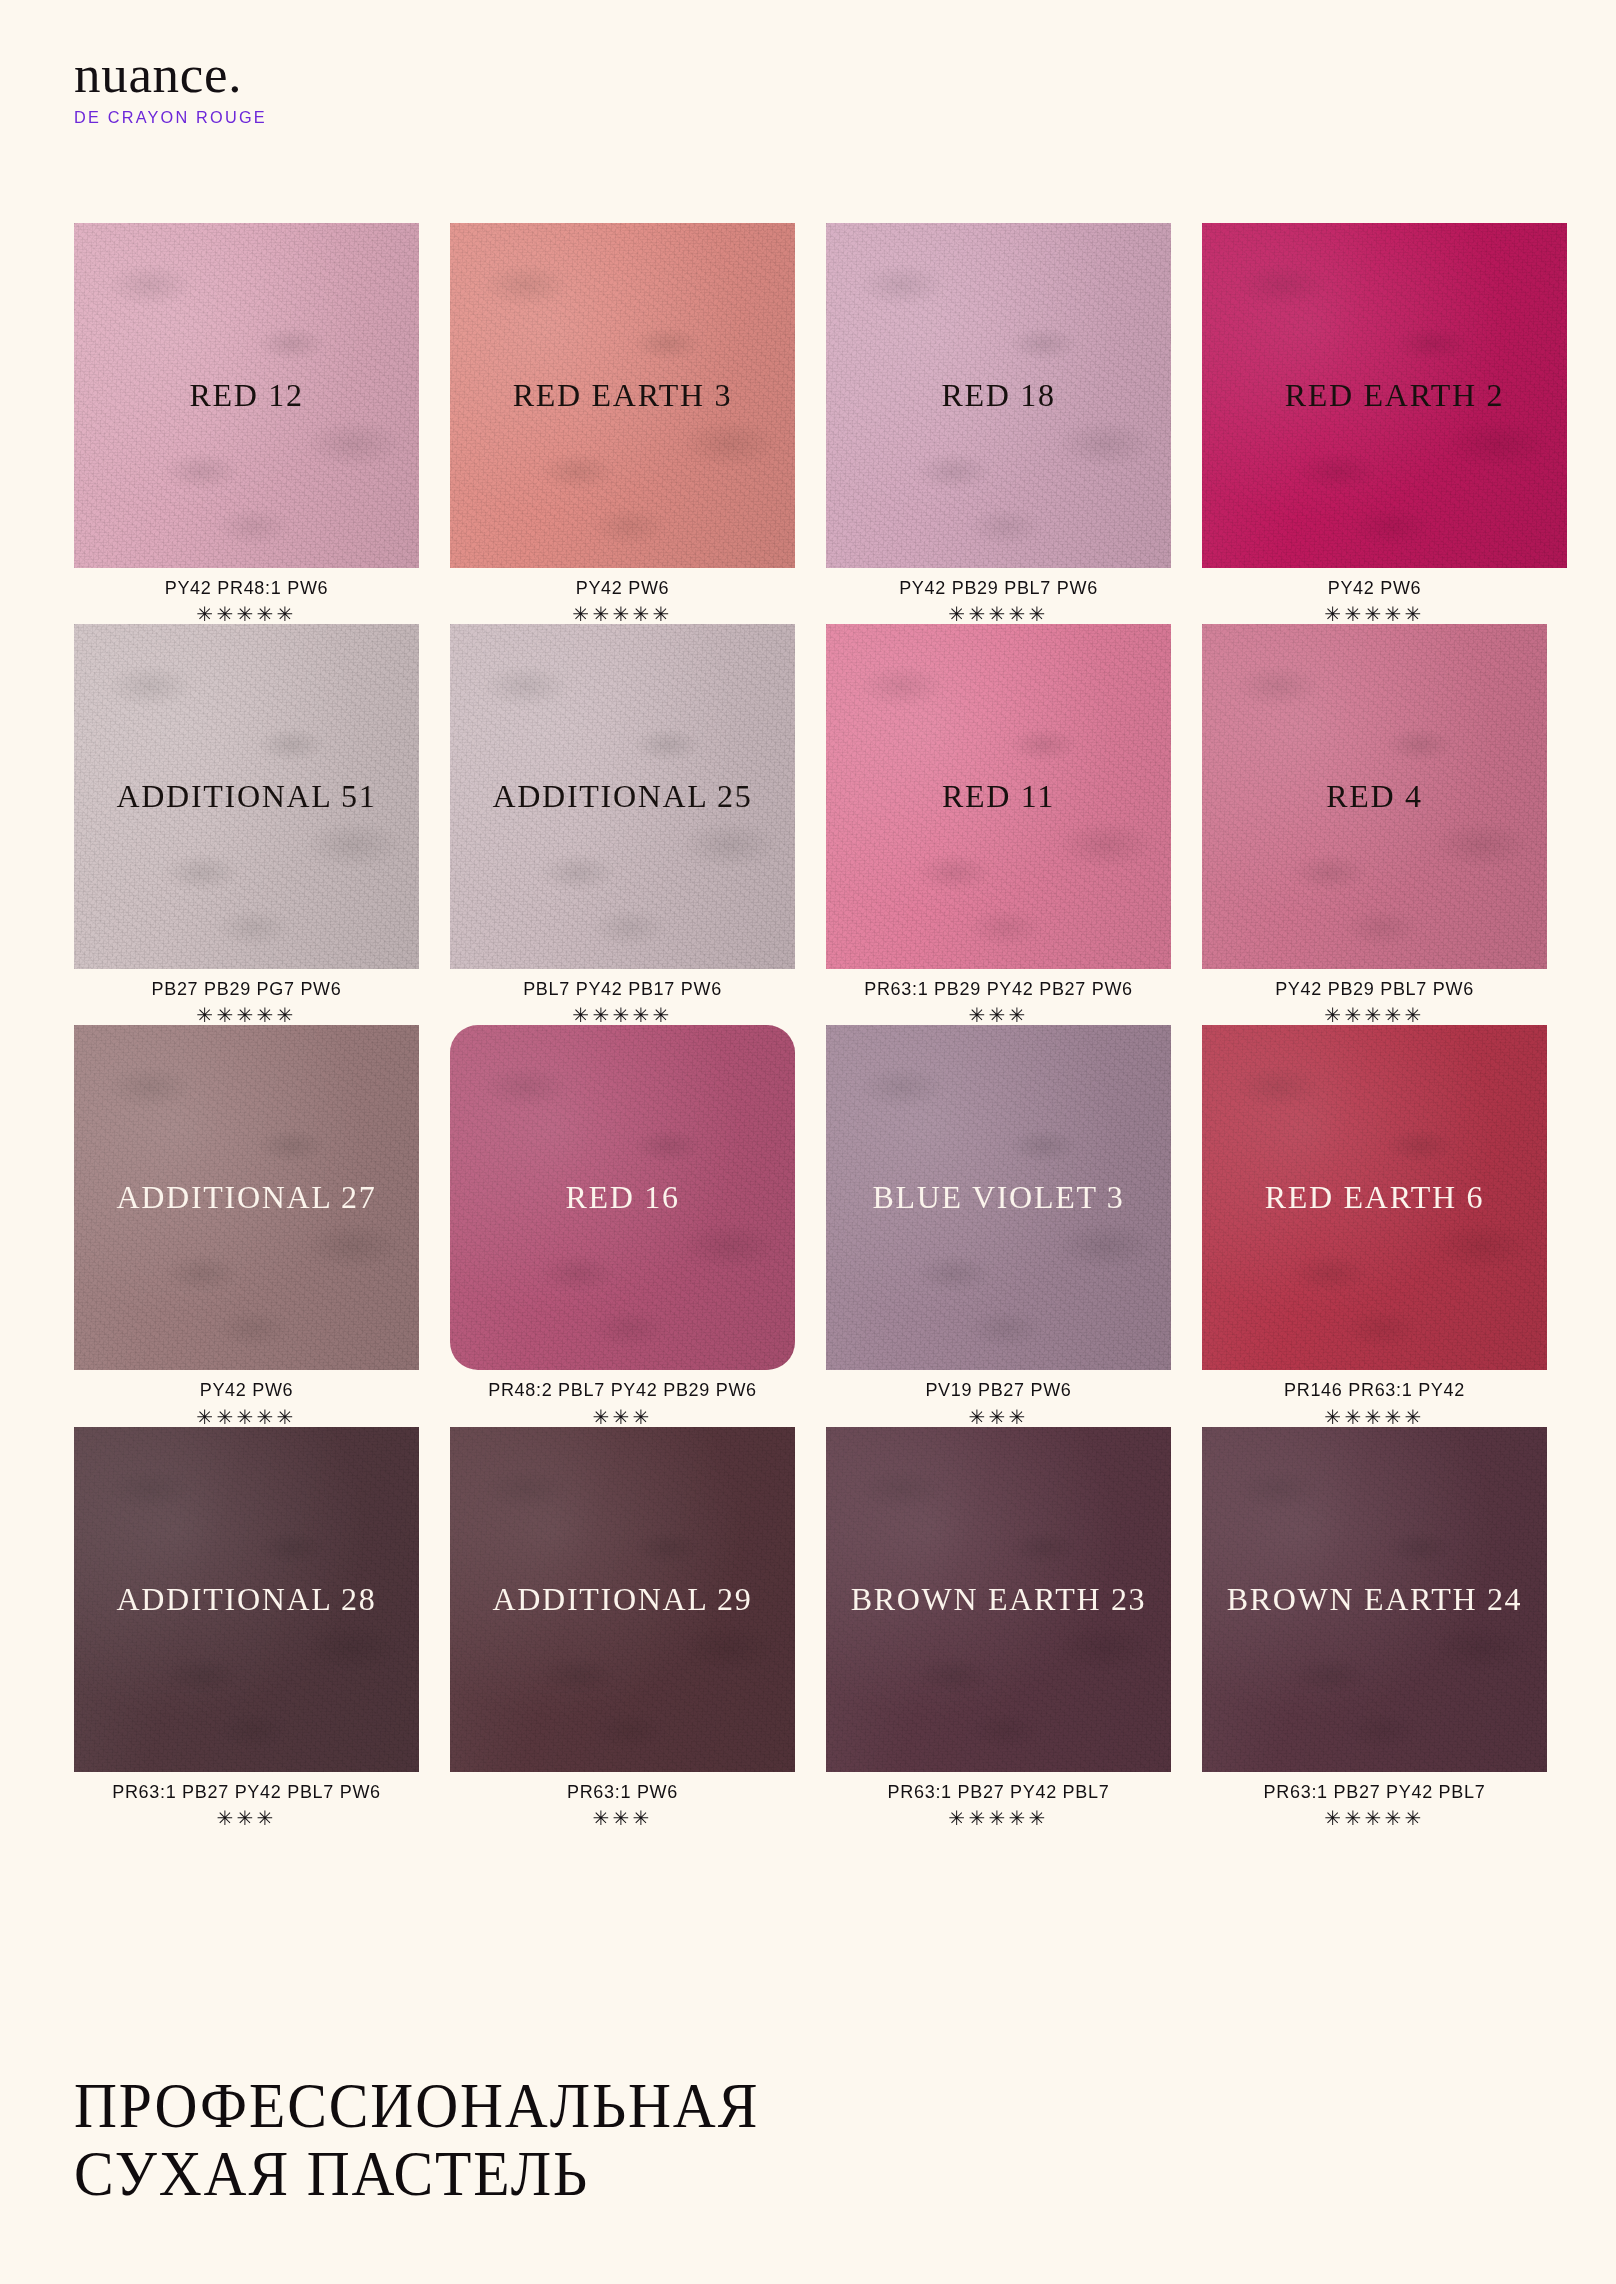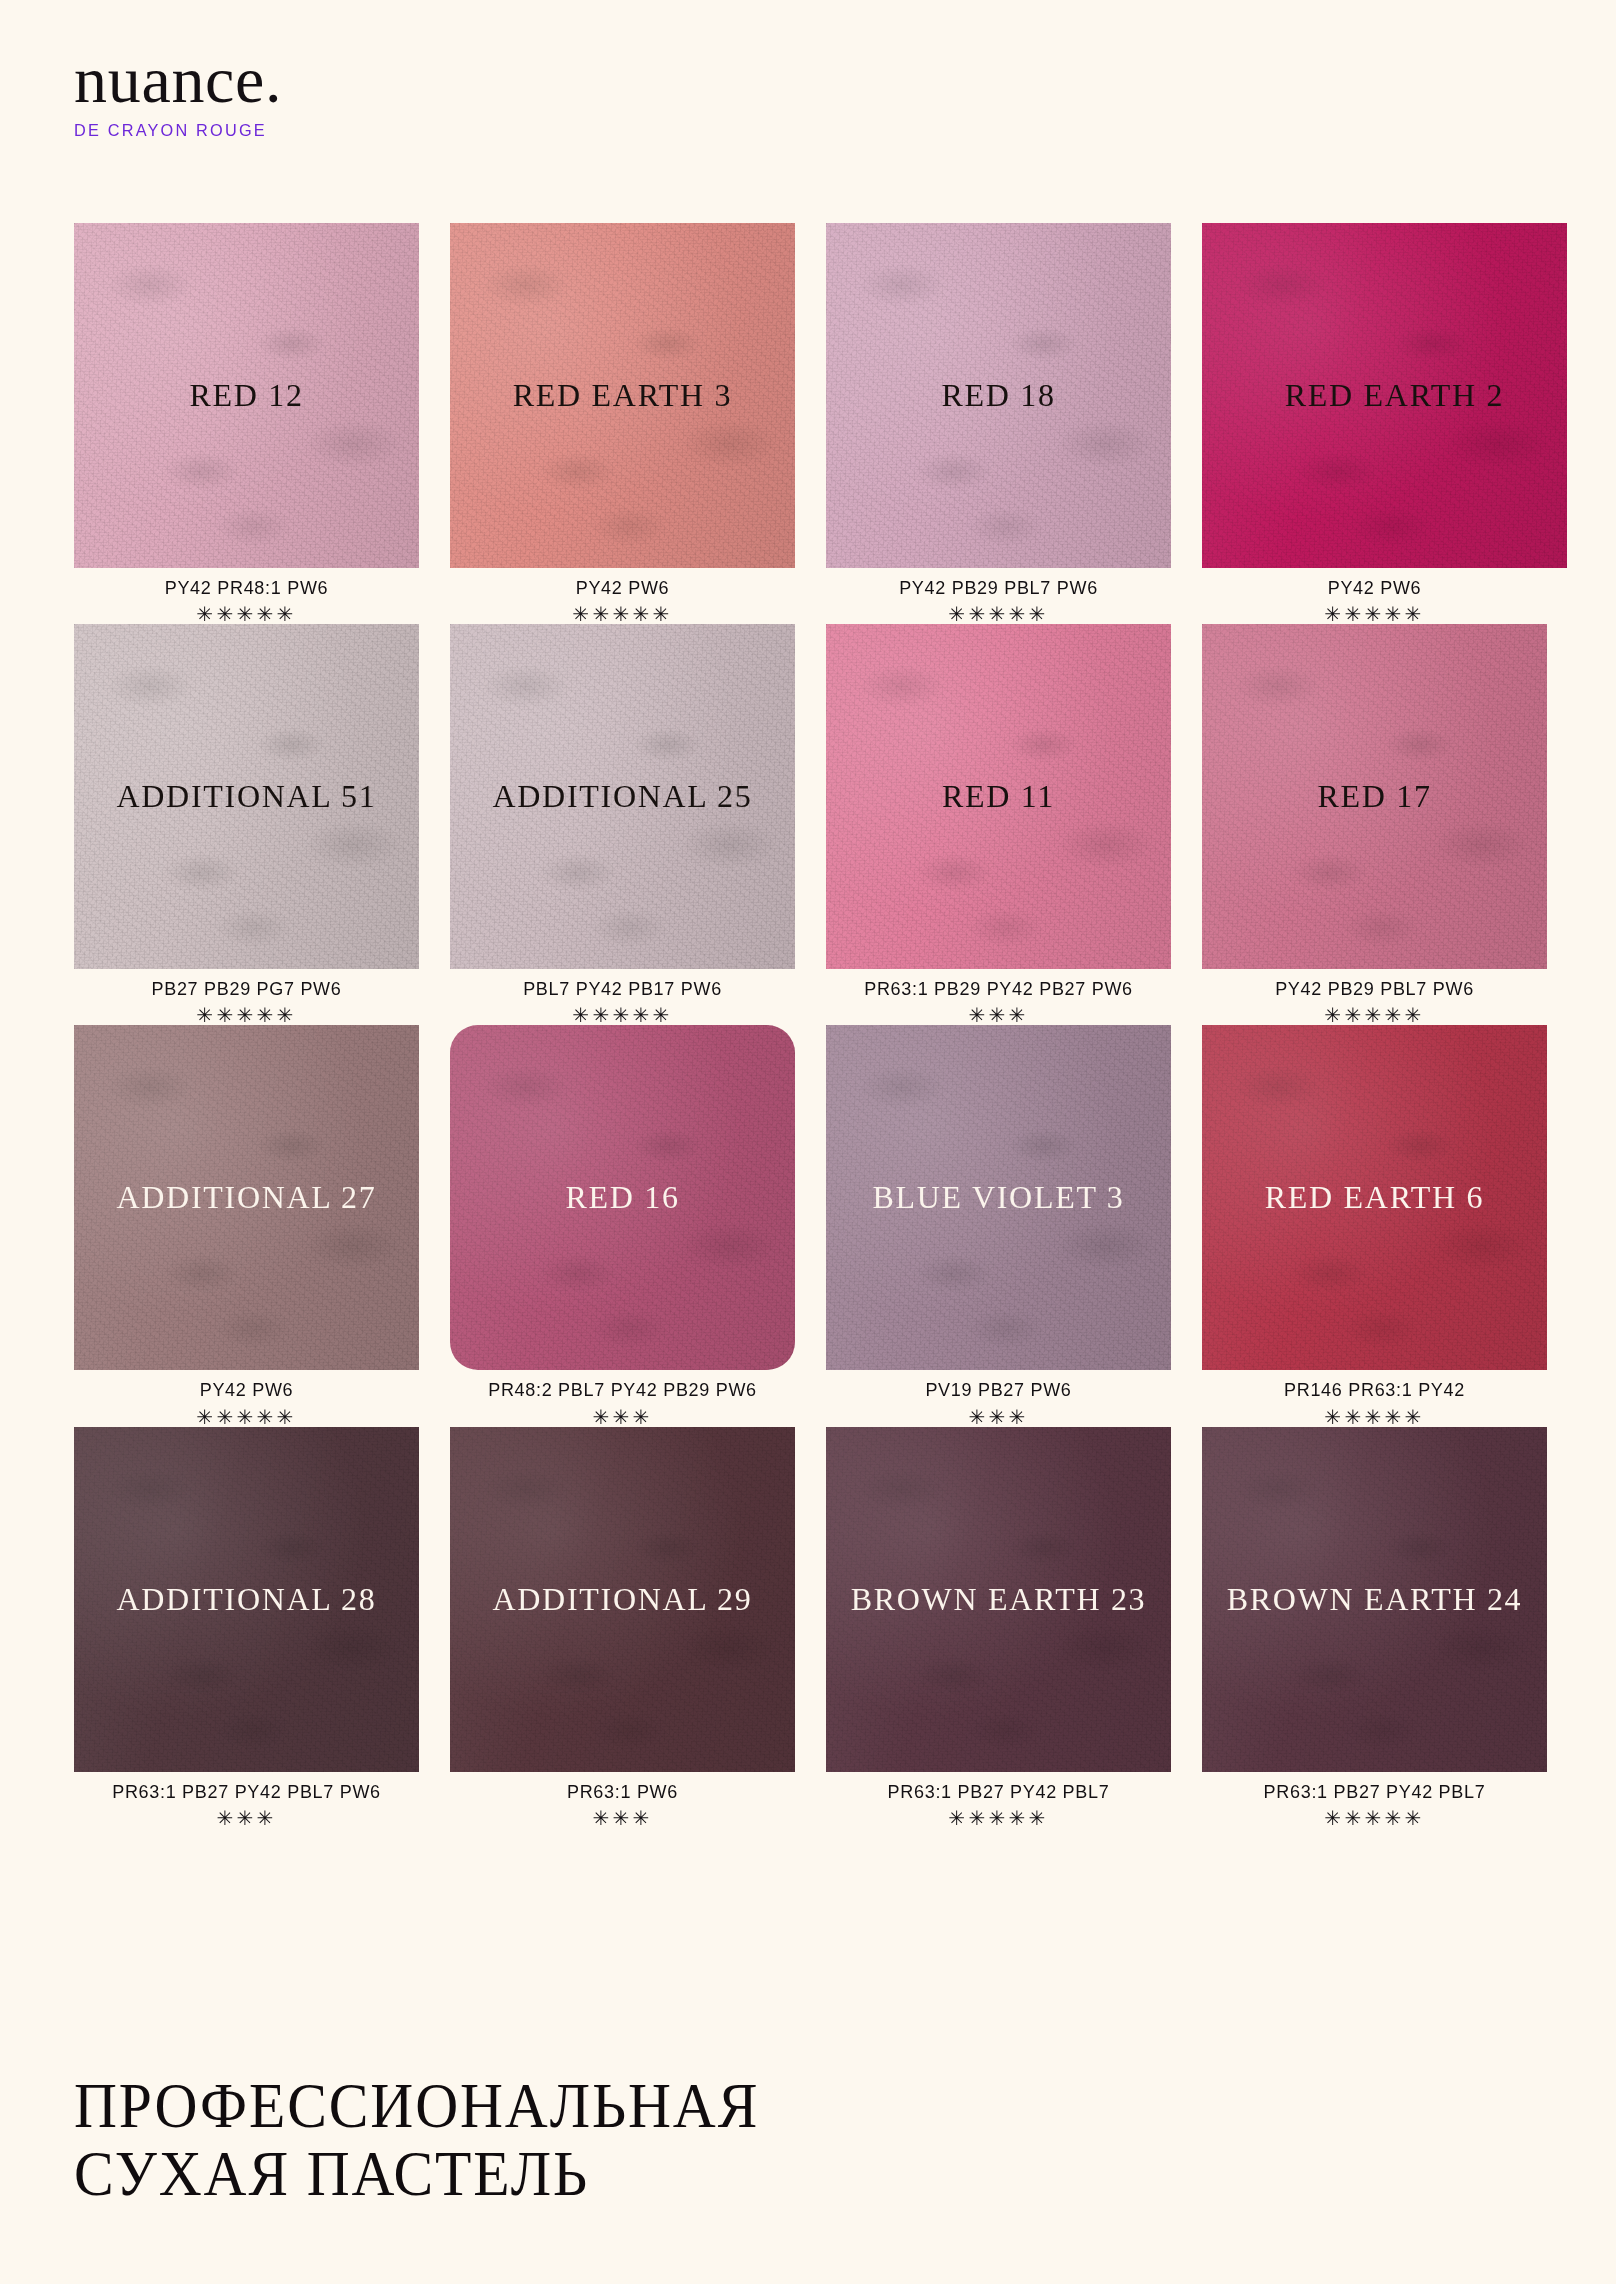--- a/index.html
+++ b/index.html
@@ -23,21 +23,21 @@
   }
 
   
   .brand {
     position: absolute;
     left: 74px;
     top: 49px;
   }
   .brand-name {
     font-family: "Liberation Serif", "DejaVu Serif", serif;
-    font-size: 66px;
+    font-size: 53px;
     line-height: 0.95;
     letter-spacing: 0.7px;
     color: #141013;
     font-weight: 400;
   }
   .brand-sub {
     margin-top: 9px;
     font-family: "Liberation Sans", sans-serif;
     font-size: 16.3px;
     letter-spacing: 2.2px;
@@ -218,21 +218,21 @@
         <div class="swatch" style="background: rgb(226, 126, 157);">
           <div class="swatch-label label-dark">RED 11</div>
         </div>
         <div class="meta">
           <div class="pigment">PR63:1 PB29 PY42 PB27 PW6</div>
           <div class="stars">✳✳✳</div>
         </div>
       </div>
       <div class="cell">
         <div class="swatch" style="background: rgb(206, 116, 143);">
-          <div class="swatch-label label-dark">RED 17</div>
+          <div class="swatch-label label-dark">RED 4</div>
         </div>
         <div class="meta">
           <div class="pigment">PY42 PB29 PBL7 PW6</div>
           <div class="stars">✳✳✳✳✳</div>
         </div>
       </div>
       <div class="cell">
         <div class="swatch" style="background: rgb(157, 124, 125);">
           <div class="swatch-label label-light">ADDITIONAL 27</div>
         </div>

